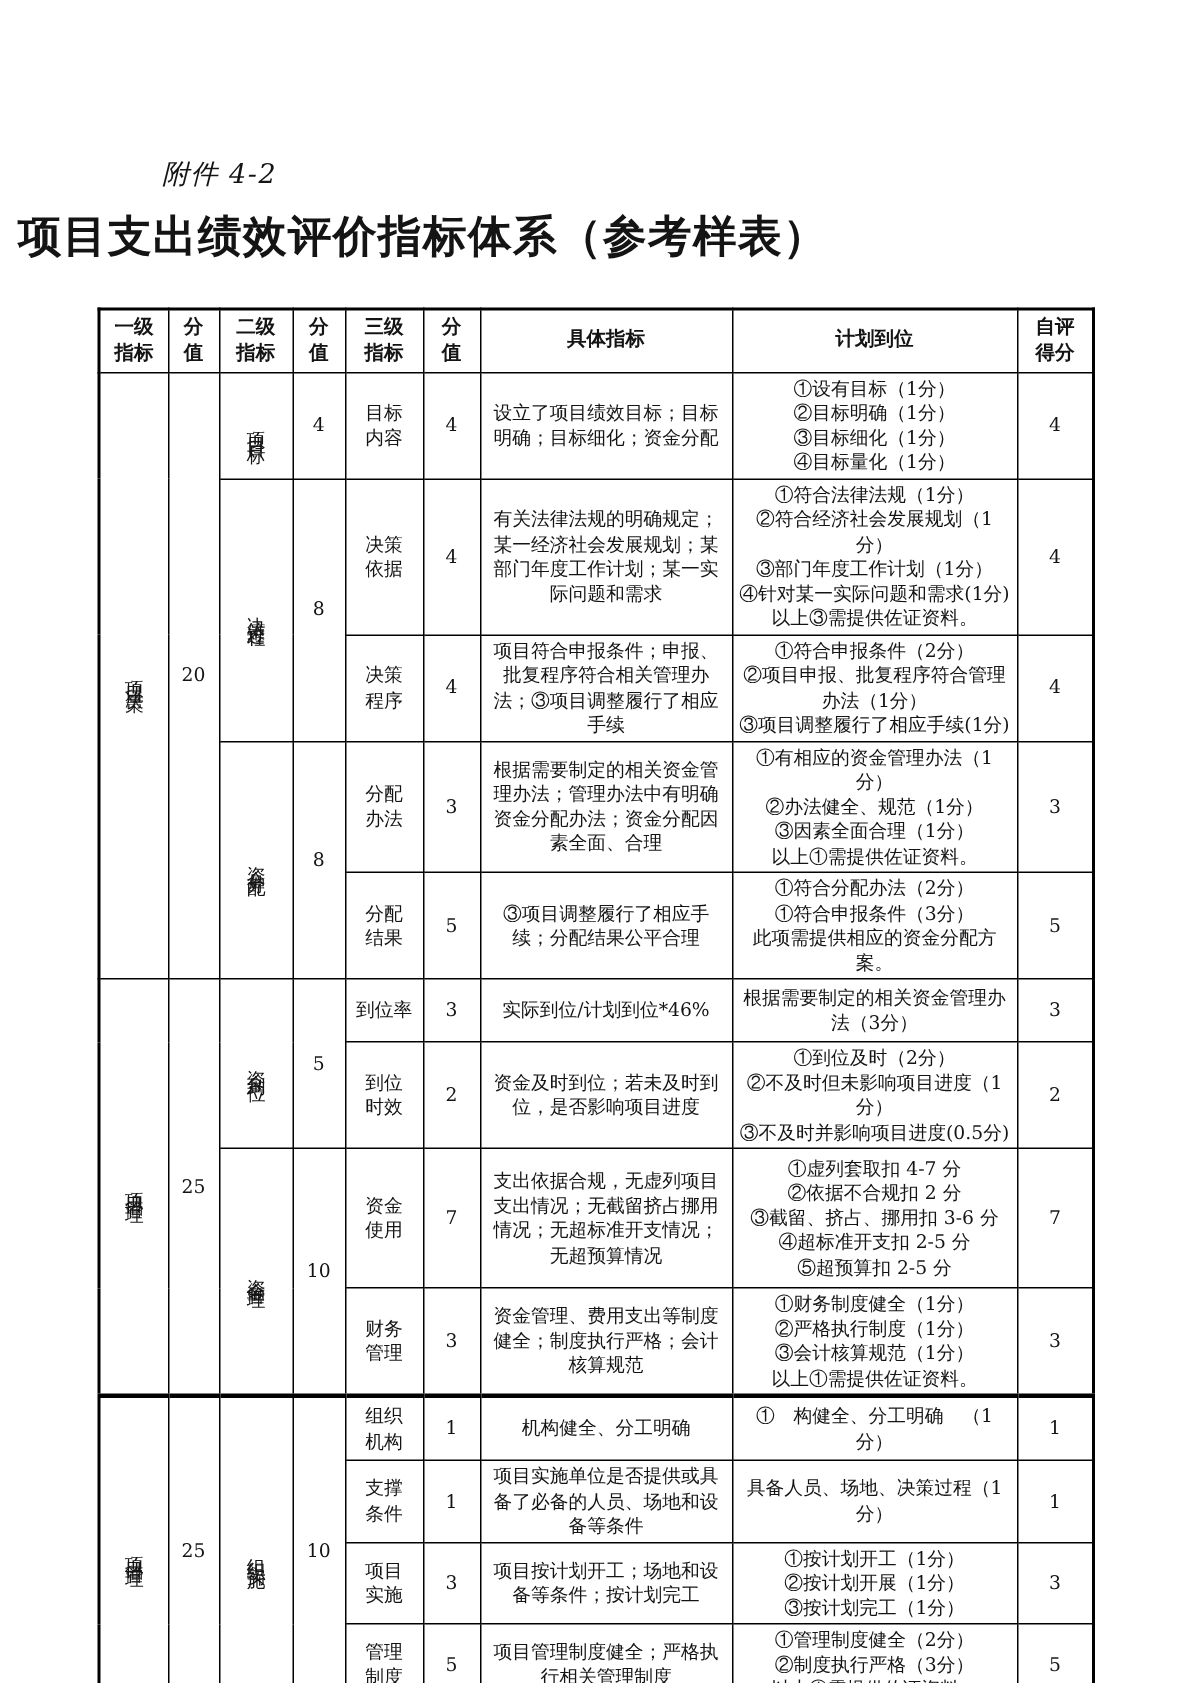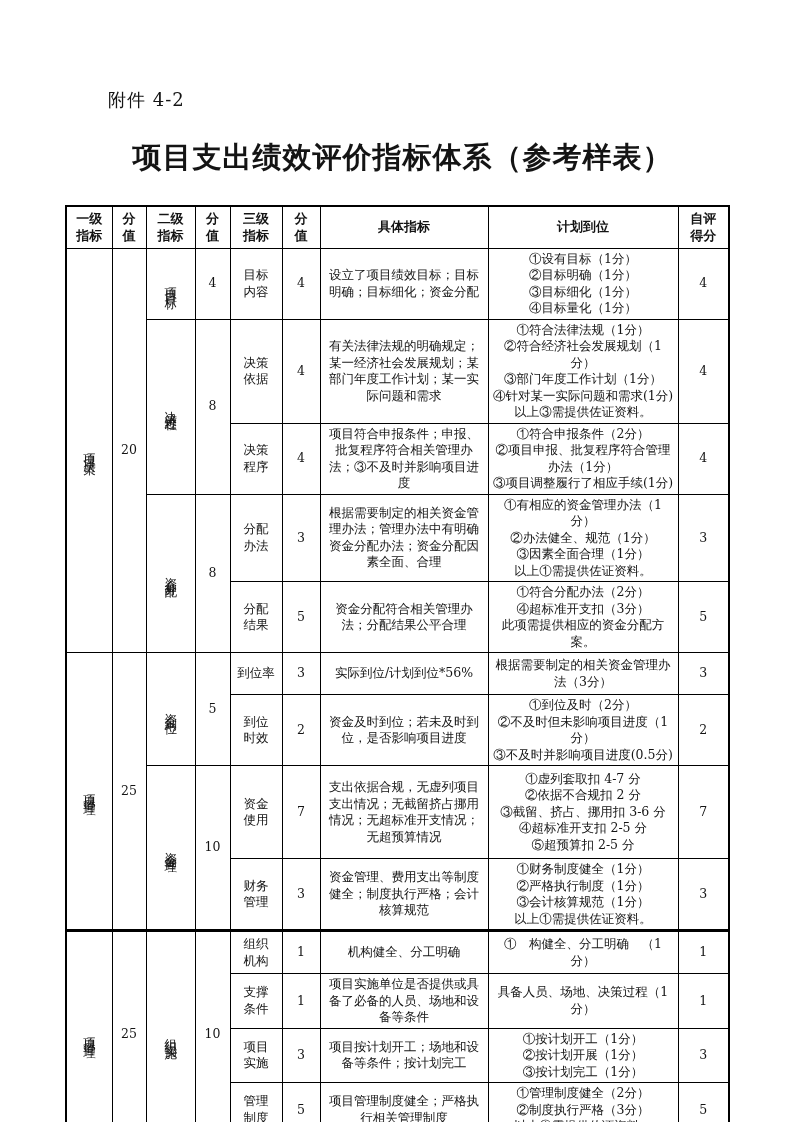--- a/index.html
+++ b/index.html
@@ -6,28 +6,28 @@
   body {
     width: 793px; height: 1122px;
     background: #ffffff;
     color: #141414;
     font-family: "DejaVu Serif", "Liberation Serif", serif;
     position: relative;
     overflow: hidden;
   }
   .attachment-label {
     position: absolute;
-    left: 108px; top: 88px;
+    left: 108px; top: 104px;
     font-size: 18px;
     letter-spacing: 1px;
+    font-style: italic;
   }
   .doc-title {
     position: absolute;
     left: 12px; right: 0; top: 138px;
-    text-align: center;
     font-size: 29px;
     font-weight: bold;
     letter-spacing: 1px;
   }
   table.indicator-table {
     position: absolute;
     left: 65px; top: 205px;
     width: 663px;
     border-collapse: collapse;
     table-layout: fixed;
@@ -138,21 +138,21 @@
 ③部门年度工作计划（1分）
 ④针对某一实际问题和需求(1分)
 以上③需提供佐证资料。</td>
     <td class="num">4</td>
   </tr>
 
   <tr style="height:63px">
     <td class="l3">决策
 程序</td>
     <td class="num">4</td>
-    <td class="cell-left">项目符合申报条件；申报、批复程序符合相关管理办法；③不及时并影响项目进度</td>
+    <td class="cell-left">项目符合申报条件；申报、批复程序符合相关管理办法；③项目调整履行了相应手续</td>
     <td class="cell-left">①符合申报条件（2分）
 ②项目申报、批复程序符合管理办法（1分）
 ③项目调整履行了相应手续(1分)</td>
     <td class="num">4</td>
   </tr>
 
   <tr style="height:69px">
     <td rowspan="2">
           <div class="vtext">资金分配</div>
         </td>
@@ -165,39 +165,39 @@
 ②办法健全、规范（1分）
 ③因素全面合理（1分）
 以上①需提供佐证资料。</td>
     <td class="num">3</td>
   </tr>
 
   <tr style="height:48px">
     <td class="l3">分配
 结果</td>
     <td class="num">5</td>
-    <td class="cell-left">资金分配符合相关管理办法；分配结果公平合理</td>
+    <td class="cell-left">③项目调整履行了相应手续；分配结果公平合理</td>
     <td class="cell-left">①符合分配办法（2分）
-④超标准开支扣（3分）
+①符合申报条件（3分）
 此项需提供相应的资金分配方案。</td>
     <td class="num">5</td>
   </tr>
 
   <tr style="height:42px">
     <td rowspan="4">
           <div class="vtext">项目管理</div>
         </td>
     <td rowspan="4" class="num">25</td>
     <td rowspan="2">
           <div class="vtext">资金到位</div>
         </td>
     <td rowspan="2" class="num">5</td>
     <td class="l3">到位率</td>
     <td class="num">3</td>
-    <td class="cell-left">实际到位/计划到位*56%</td>
+    <td class="cell-left">实际到位/计划到位*46%</td>
     <td class="cell-left">根据需要制定的相关资金管理办法（3分）</td>
     <td class="num">3</td>
   </tr>
 
   <tr style="height:48px">
     <td class="l3">到位
 时效</td>
     <td class="num">2</td>
     <td class="cell-left">资金及时到位；若未及时到位，是否影响项目进度</td>
     <td class="cell-left">①到位及时（2分）

